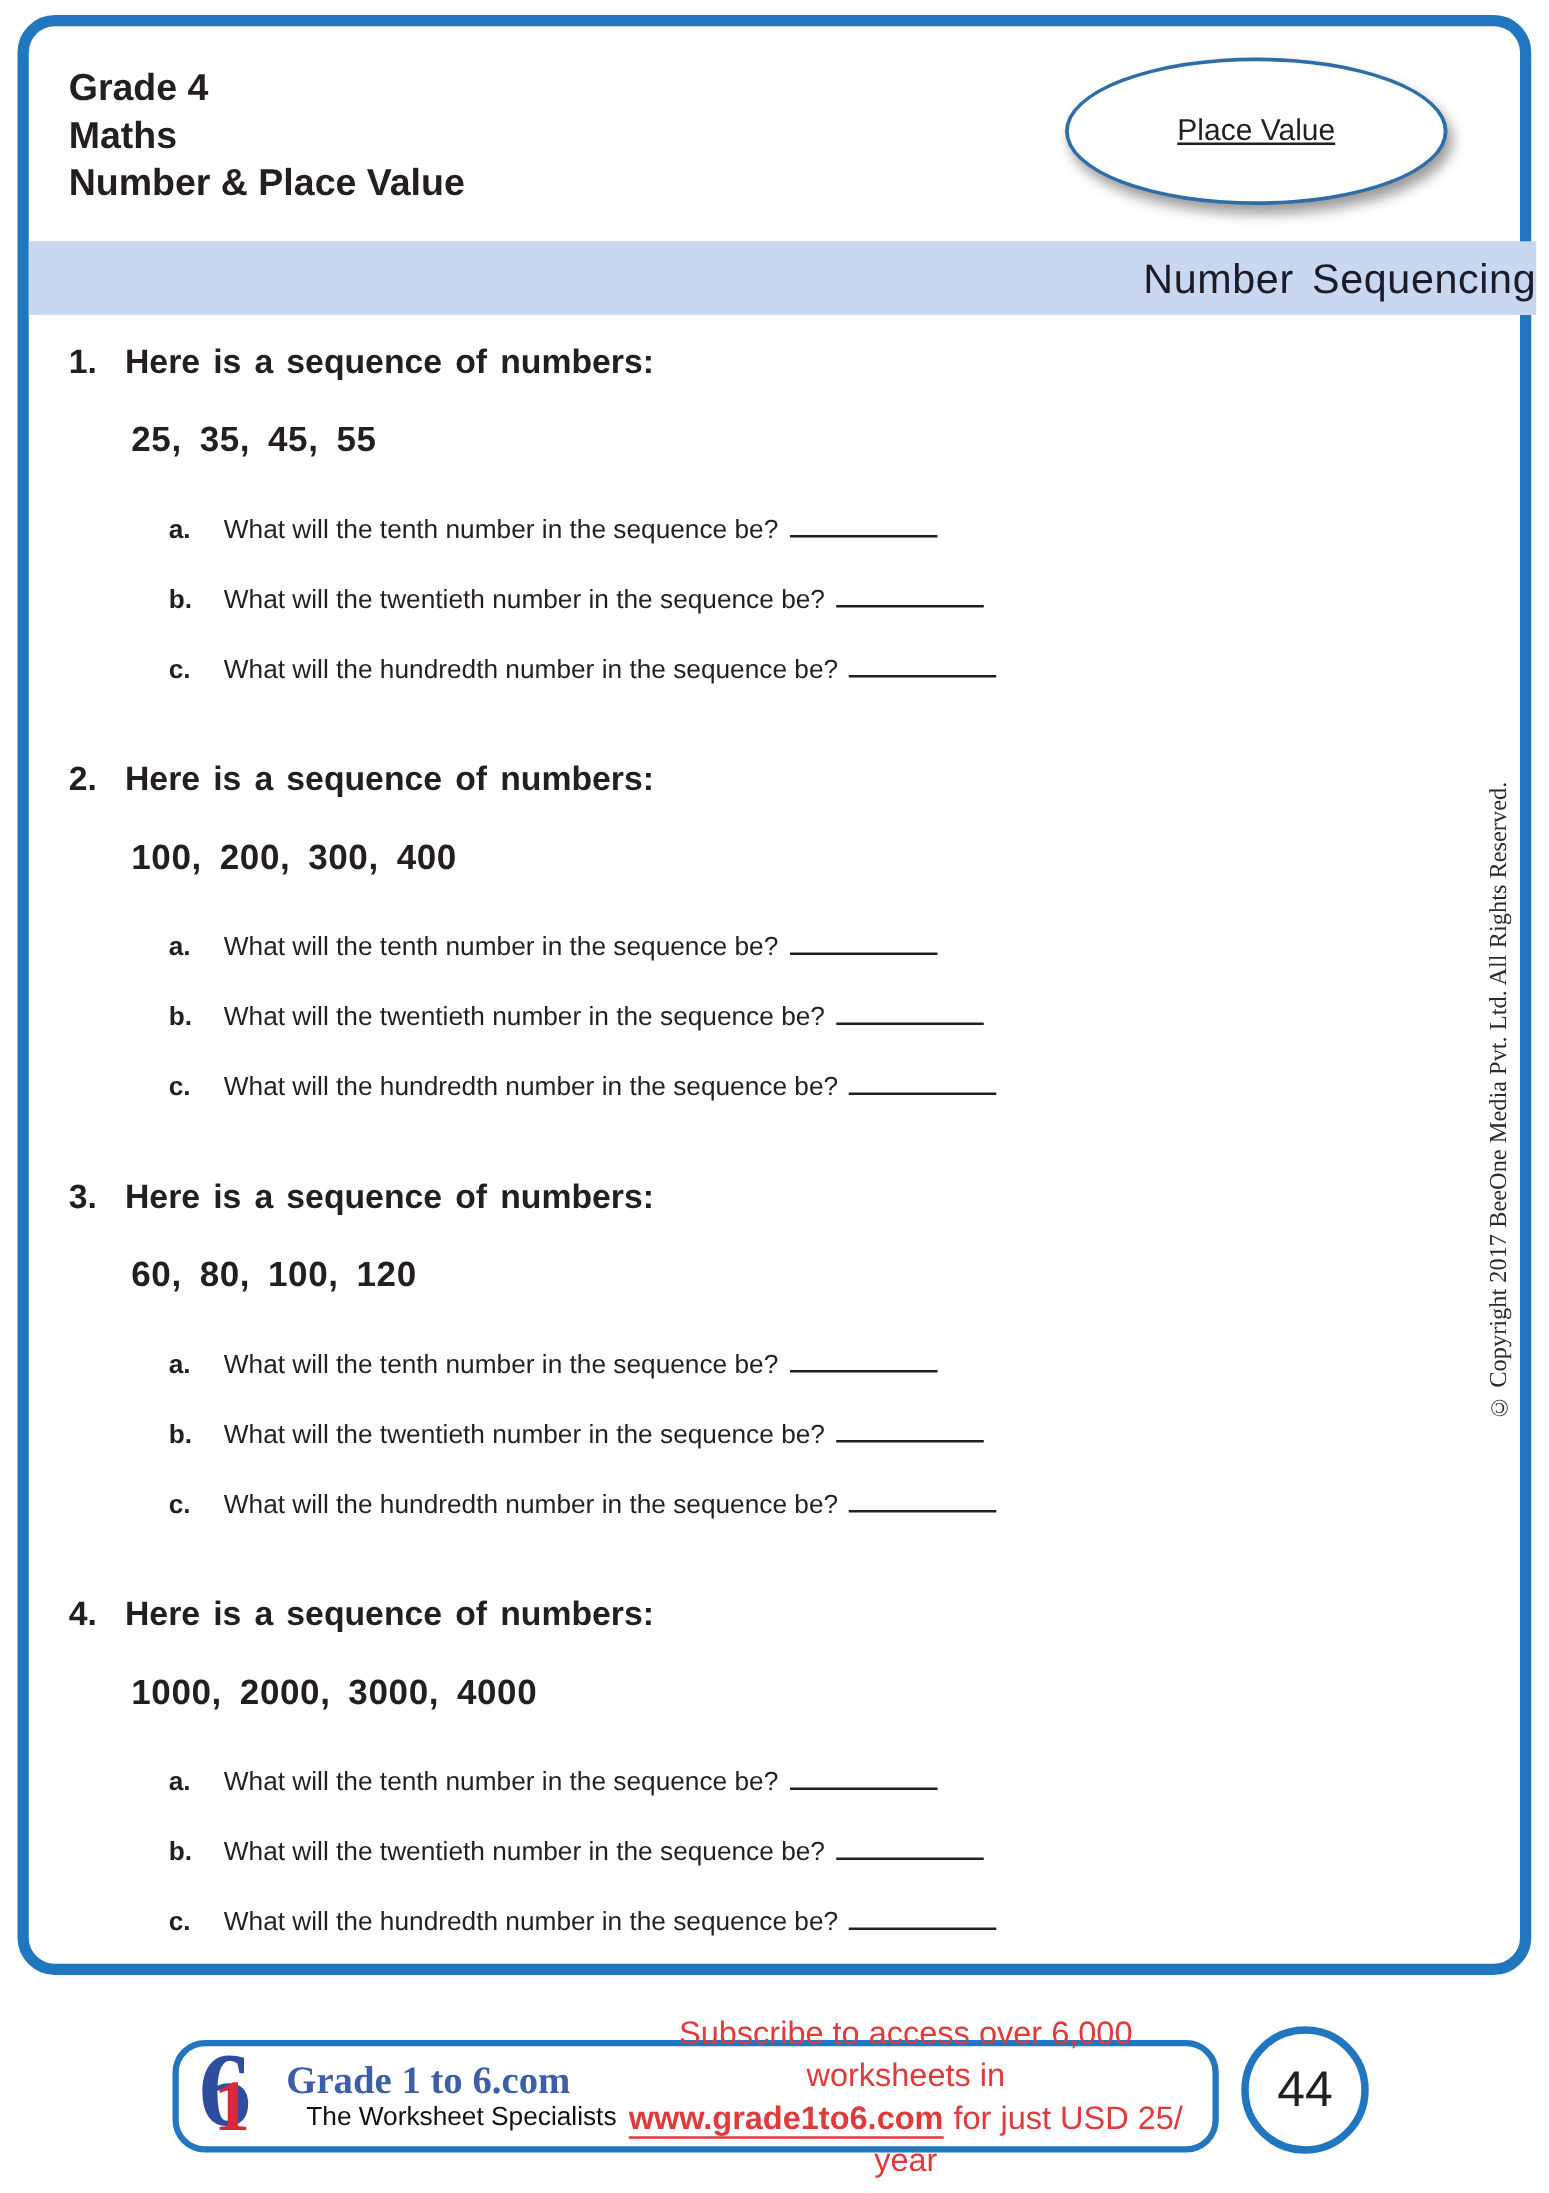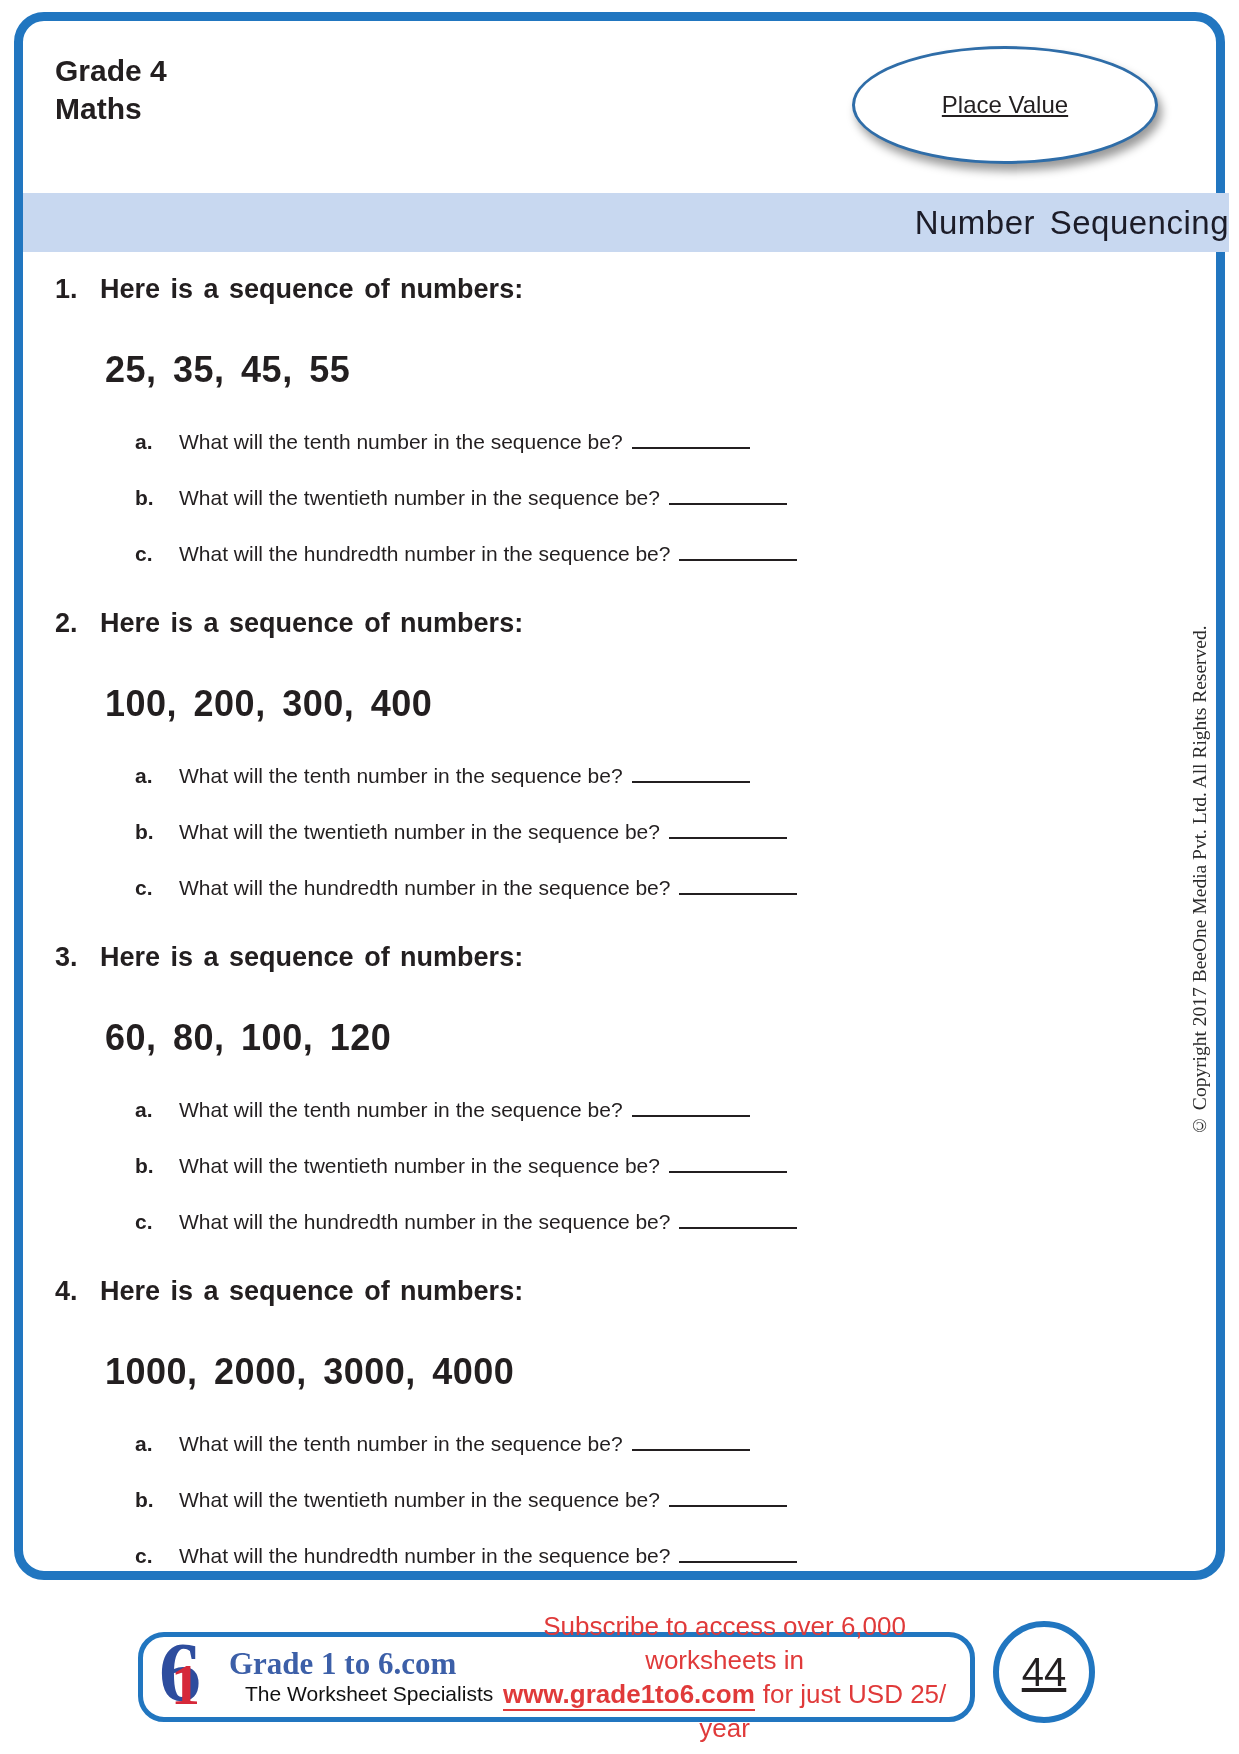--- a/index.html
+++ b/index.html
@@ -31,21 +31,21 @@
   .banner {
     position:absolute; left:23px; top:193px; width:1206px; height:59px;
     background:#c8d8f0; display:flex; align-items:center; justify-content:flex-end;
     font-size:33px; font-weight:normal; letter-spacing:0.5px; word-spacing:5px; color:#1c1c28;
   }
 
   
   .question { position:absolute; left:55px; width:1030px; }
   .q-header { font-size:27px; font-weight:bold; line-height:40px; display:flex; word-spacing:3px; }
   .q-num { width:45px; flex:0 0 45px; }
-  .q-sequence { margin:38px 0 0 50px; font-size:36px; font-weight:bold; line-height:46px; word-spacing:6px; letter-spacing:0.5px; }
+  .q-sequence { margin:20px 0 0 50px; font-size:28px; font-weight:bold; line-height:46px; word-spacing:6px; letter-spacing:0.5px; }
   .q-parts { margin-top:21px; }
   .q-part { height:56px; line-height:56px; font-size:21px; padding-left:80px; white-space:nowrap; }
   .part-letter { font-weight:bold; display:inline-block; width:44px; }
   .part-blank {
     display:inline-block; width:118px; height:1em; margin-left:9px;
     border-bottom:2.5px solid #231f20; vertical-align:baseline;
   }
 
   
   .copyright {
@@ -72,31 +72,32 @@
   .logo-text { margin-left:6px; display:flex; flex-direction:column; justify-content:flex-end; }
   .site-name { font-family:"Liberation Serif", serif; font-weight:bold; font-size:31px; color:#3c5fa8; line-height:34px; }
   .tagline { font-size:21px; color:#111; line-height:26px;margin-left:16px; }
   .subscribe { flex:1; text-align:center; color:#e03a3a; font-size:26px; line-height:34px; }
   .subscribe-link { font-weight:bold; border-bottom:2.5px solid #e03a3a; }
   .subscribe-rest { margin-left:8px; }
 
   .page-circle {
     position:absolute; left:993px; top:1621px; width:102px; height:102px;
     border:6px solid #2176c0; border-radius:50%; box-sizing:border-box; background:#fff;
-    display:flex; align-items:center; justify-content:center; font-size:40px; color:#231f20;text-decoration:underline;
+    display:flex; align-items:center; justify-content:center; font-size:40px; color:#231f20;
   }
 </style>
 </head>
 <body>
 
 <div class="frame"></div>
 
 <div class="top-header">
   <div>Grade 4</div>
   <div>Maths</div>
+  <div>Number &amp; Place Value</div>
 </div>
 
 <div class="badge">
   <span>Place Value</span>
 </div>
 
 <div class="banner">
   <span>Number Sequencing</span>
 </div>
 

